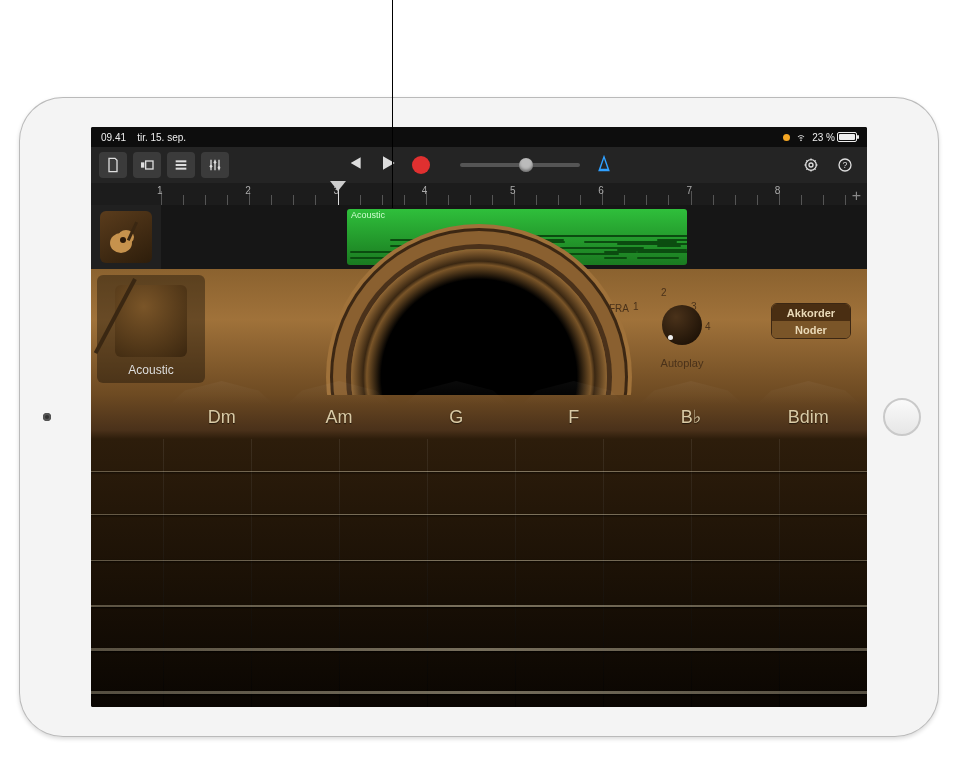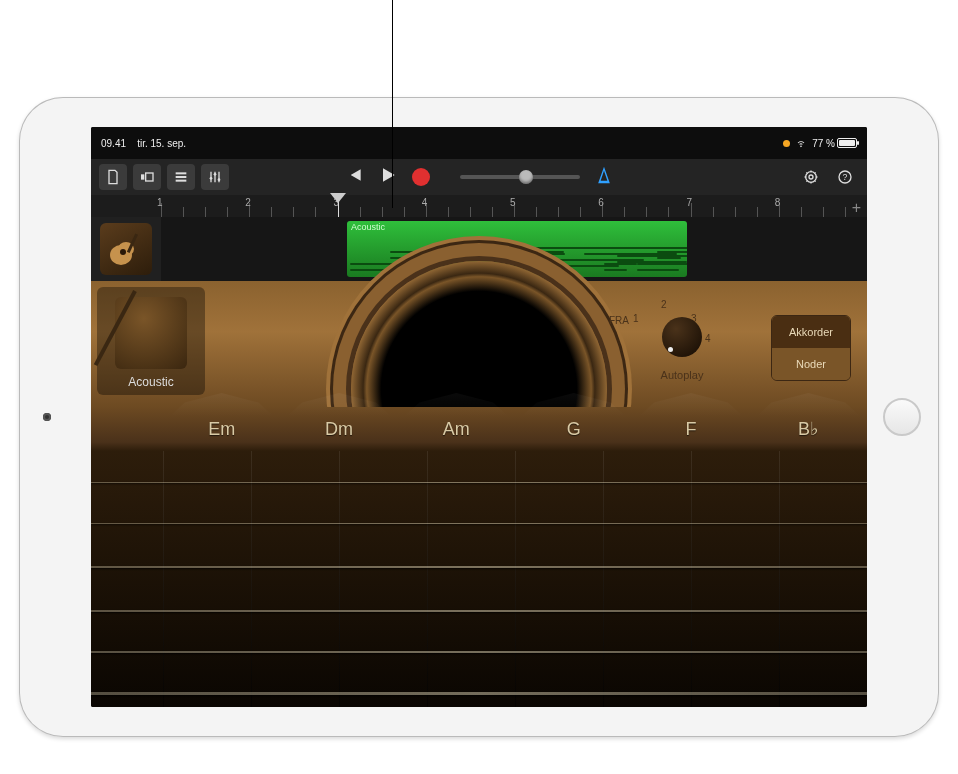--- a/index.html
+++ b/index.html
@@ -68,21 +68,21 @@
   }
   
   .statusbar {
     height: 20px;
     background: #0d0d0d;
     color: #eee;
     display: flex;
     align-items: center;
     justify-content: space-between;
     font-size: 10px;
-    padding: 16px 10px;
+    padding: 4px 10px;
   }
   .status-right { display: flex; align-items: center; gap: 5px; }
   .status-dot { width: 7px; height:7px; border-radius:50%; background:#f5a623; }
   .wifi-icon { width:12px; height:10px; }
   .batt { display:flex; align-items:center; gap:2px; }
   .batt-shell { width:20px; height:10px; border:1px solid #eee; border-radius:2px; position:relative; }
   .batt-shell::after { content:""; position:absolute; right:-3px; top:2px; width:2px; height:4px; background:#eee; border-radius:1px;}
   .batt-fill { position:absolute; left:1px; top:1px; bottom:1px; right:1px; background:#eee; border-radius:1px;}
   
   .toolbar {
@@ -193,22 +193,23 @@
   .ap-labels span { position:absolute; font-size:10px; color:#4a321a; }
   .mode-toggle {
     position:absolute; right:16px; top:34px;
     width:80px;
     border-radius:6px;
     overflow:hidden;
     border:1px solid #3c2713;
     font-size:11px;
   }
   .mode-opt {
-    height:32px; display:flex; align-items:center; justify-content:center;
+    height:17px; display:flex; align-items:center; justify-content:center;
     color:#e9d9b8;
+    font-weight:bold;
   }
   .mode-opt.active { background:#4a2e12; }
   .mode-opt.inactive { background:#7a5528; }
   
   .chordrow {
     height:44px;
     background: linear-gradient(#6d4a22, #4a311a 80%, #2d1d0b);
     display:flex;
     padding-left:72px;
     gap:0;
@@ -259,21 +260,21 @@
         <span>09.41</span>
         &nbsp;&nbsp;
         <span>tir. 15. sep.</span>
       </div>
       <div class="status-right">
         <span class="status-dot"></span>
         <svg class="wifi-icon" viewBox="0 0 24 24">
             <path fill="#eee" d="M12 18a2 2 0 100 4 2 2 0 000-4zm-4-3.4a6 6 0 018 0l-1.4 1.4a4 4 0 00-5.3 0L8 14.6zM4 11.2a12 12 0 0116 0l-1.4 1.4a10 10 0 00-13.2 0L4 11.2z"></path>
           </svg>
         <div class="batt">
-          <span>77 %</span>
+          <span>23 %</span>
           <span class="batt-shell">
               <span class="batt-fill"></span>
             </span>
         </div>
       </div>
     </div>
 
     <div class="toolbar">
       <div class="tb-btn">
         <svg viewBox="0 0 24 24">
@@ -459,26 +460,26 @@
         <div style="margin-top:12px;">Autoplay</div>
       </div>
 
       <div class="mode-toggle">
         <div class="mode-opt active">Akkorder</div>
         <div class="mode-opt inactive">Noder</div>
       </div>
     </div>
 
     <div class="chordrow" id="chordrow">
-        <div class="chord">Em</div>
         <div class="chord">Dm</div>
         <div class="chord">Am</div>
         <div class="chord">G</div>
         <div class="chord">F</div>
         <div class="chord">B♭</div>
+        <div class="chord">Bdim</div>
       </div>
 
     <div class="strings" id="strings">
         <div class="fret-line" style="left: 72px;"></div>
         <div class="fret-line" style="left: 160px;"></div>
         <div class="fret-line" style="left: 248px;"></div>
         <div class="fret-line" style="left: 336px;"></div>
         <div class="fret-line" style="left: 424px;"></div>
         <div class="fret-line" style="left: 512px;"></div>
         <div class="fret-line" style="left: 600px;"></div>

